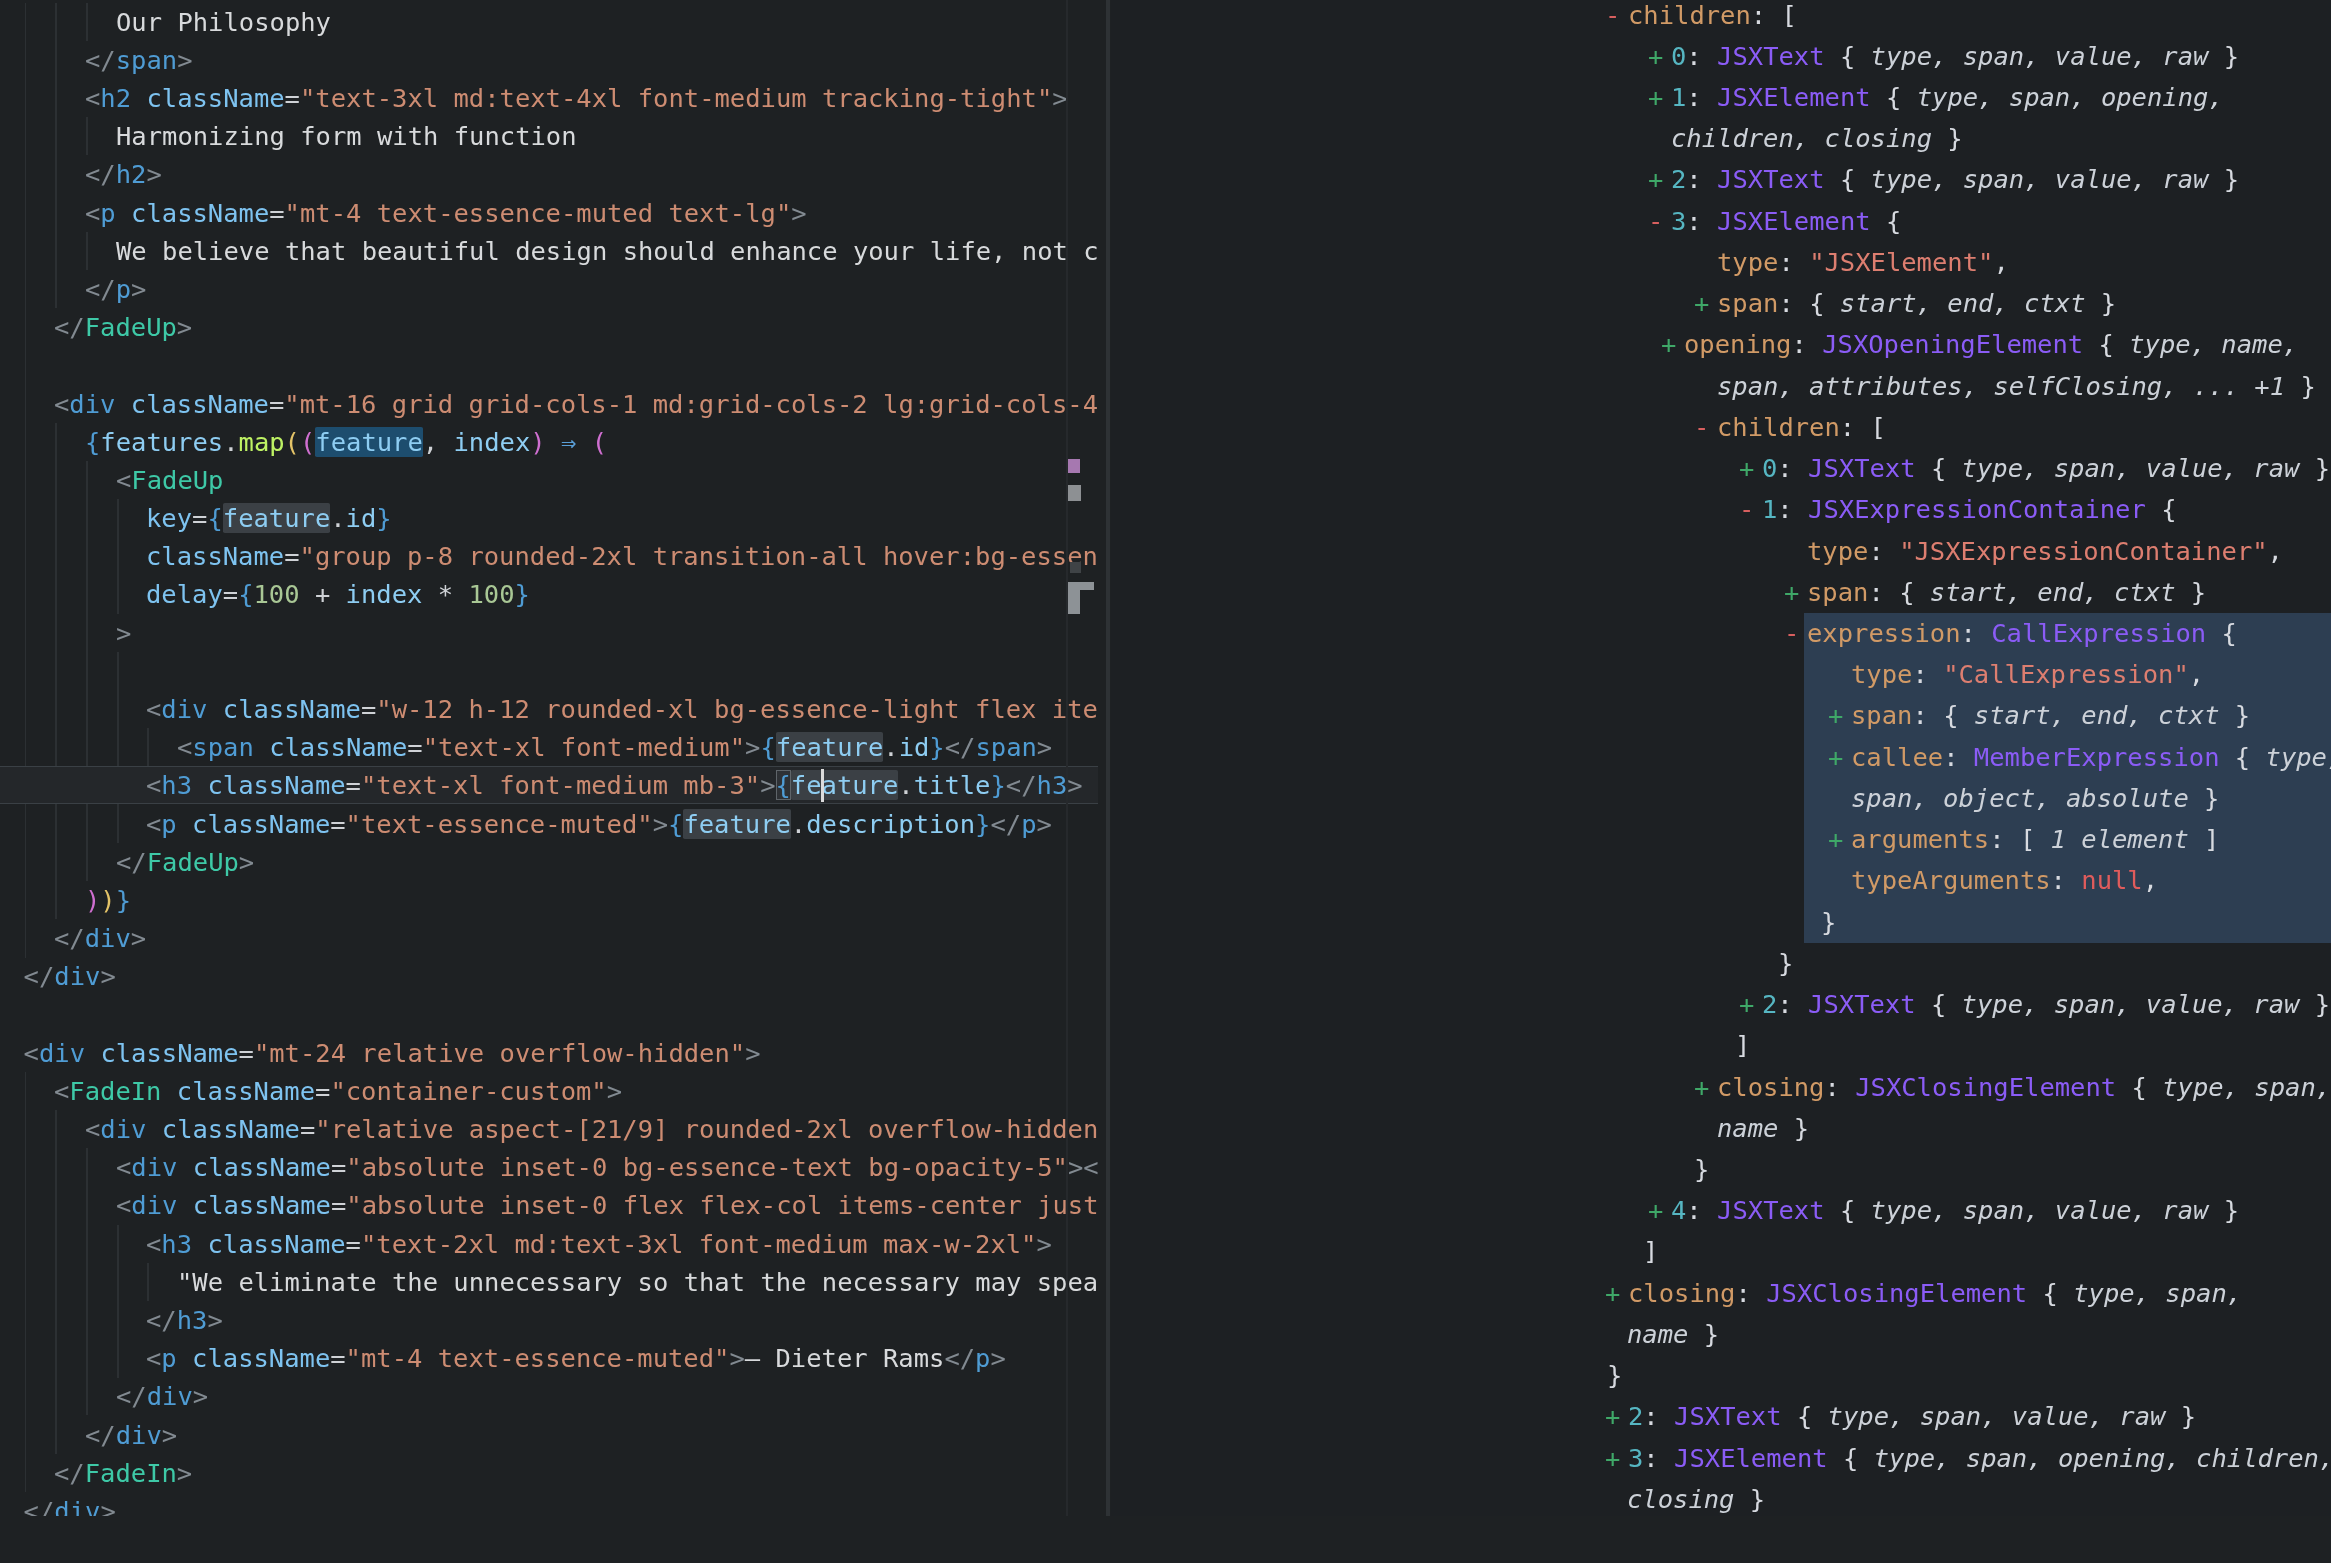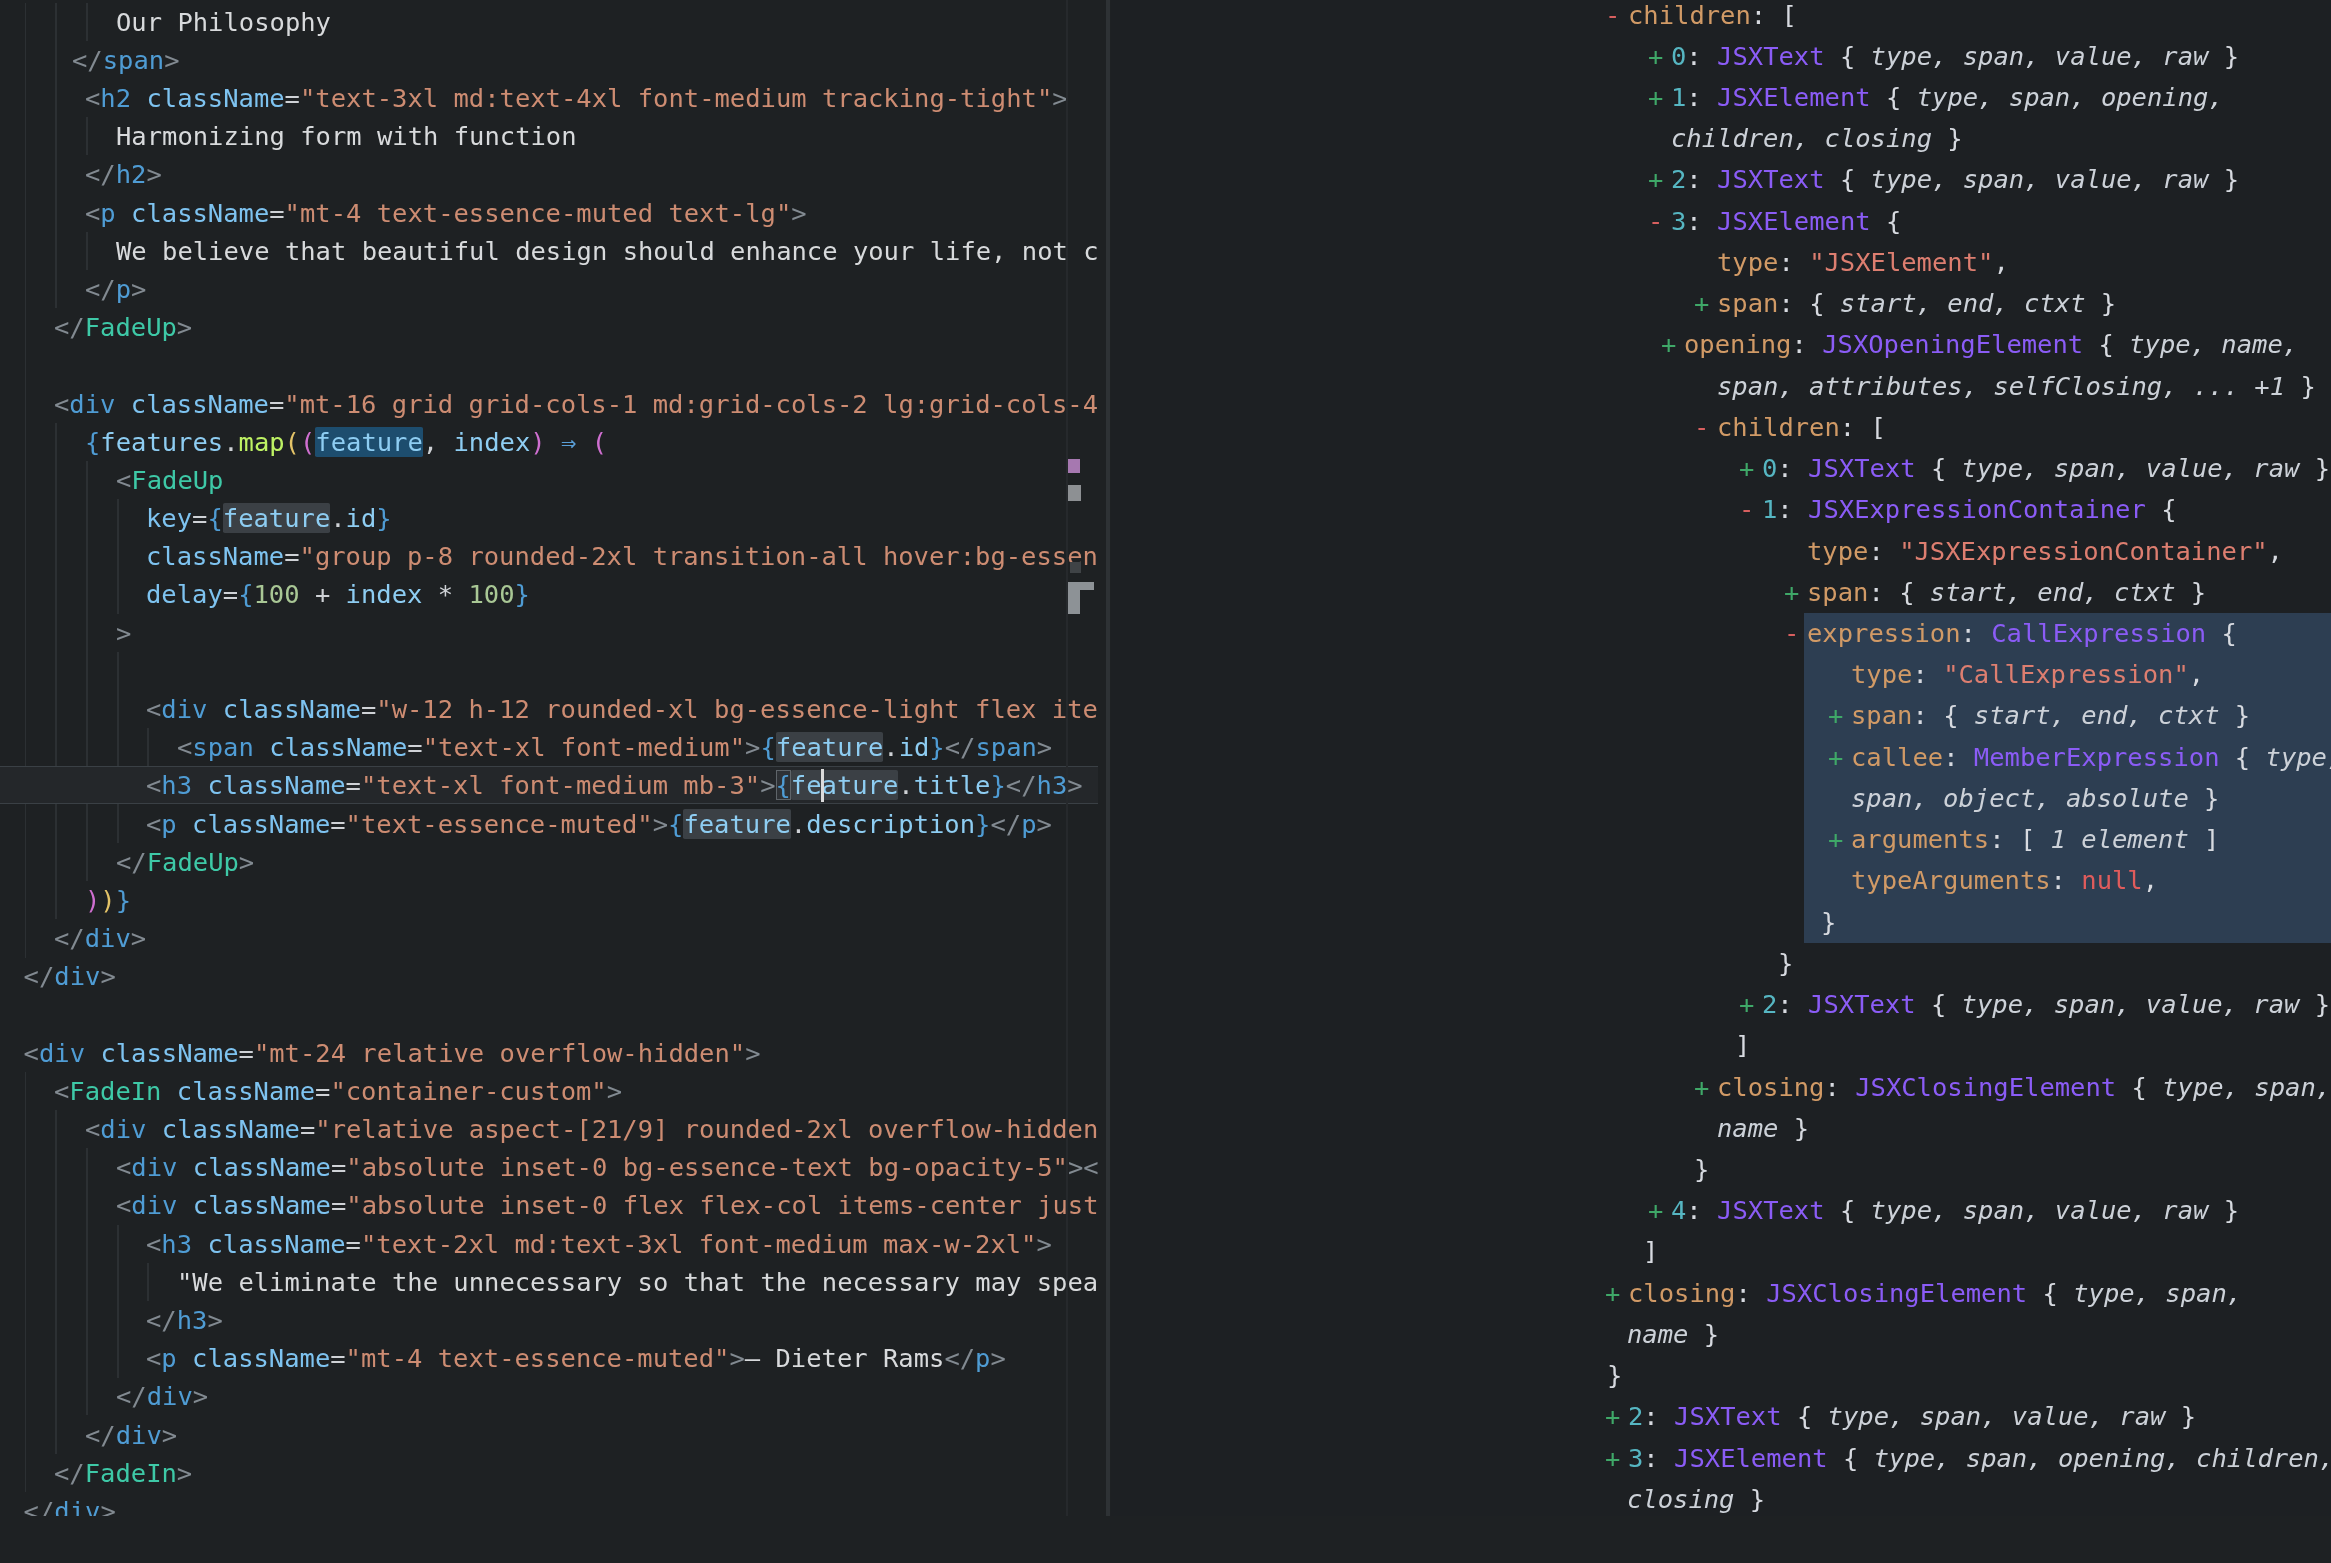--- a/index.html
+++ b/index.html
@@ -53,21 +53,21 @@
         <div class="indent-guide" style="left: 86px; top: 1148px; height: 267px;"></div>
         <div class="indent-guide" style="left: 117px; top: 499px; height: 115px;"></div>
         <div class="indent-guide" style="left: 117px; top: 652px; height: 191px;"></div>
         <div class="indent-guide" style="left: 117px; top: 1225px; height: 153px;"></div>
         <div class="indent-guide" style="left: 147px; top: 728px; height: 38px;"></div>
         <div class="indent-guide" style="left: 147px; top: 1263px; height: 38px;"></div>
       </div>
     <div id="current-line" style="top: 766px;"></div>
     <div id="code-lines">
         <div class="code-line" style="top: 2.7px; left: 116px;"><span class="tk-x">Our Philosophy</span></div>
-        <div class="code-line" style="top: 41px; left: 72px; text-align: right;"><span class="tk-p">&lt;/</span><span class="tk-g">span</span><span class="tk-p">&gt;</span></div>
+        <div class="code-line" style="top: 41px; left: 85px; text-align: right;"><span class="tk-p">&lt;/</span><span class="tk-g">span</span><span class="tk-p">&gt;</span></div>
         <div class="code-line" style="top: 79px; left: 85px;"><span class="tk-p">&lt;</span><span class="tk-g">h2</span><span class="tk-x"> </span><span class="tk-a">className</span><span class="tk-o">=</span><span class="tk-s">"text-3xl md:text-4xl font-medium tracking-tight"</span><span class="tk-p">&gt;</span></div>
         <div class="code-line" style="top: 117px; left: 116px;"><span class="tk-x">Harmonizing form with function</span></div>
         <div class="code-line" style="top: 155px; left: 85px;"><span class="tk-p">&lt;/</span><span class="tk-g">h2</span><span class="tk-p">&gt;</span></div>
         <div class="code-line" style="top: 194px; left: 85px;"><span class="tk-p">&lt;</span><span class="tk-g">p</span><span class="tk-x"> </span><span class="tk-a">className</span><span class="tk-o">=</span><span class="tk-s">"mt-4 text-essence-muted text-lg"</span><span class="tk-p">&gt;</span></div>
         <div class="code-line" style="top: 232px; left: 116px;"><span class="tk-x">We believe that beautiful design should enhance your life, not co</span></div>
         <div class="code-line" style="top: 270px; left: 85px;"><span class="tk-p">&lt;/</span><span class="tk-g">p</span><span class="tk-p">&gt;</span></div>
         <div class="code-line" style="top: 308px; left: 54px;"><span class="tk-p">&lt;/</span><span class="tk-c">FadeUp</span><span class="tk-p">&gt;</span></div>
         <div class="code-line" style="top: 385px; left: 54px;"><span class="tk-p">&lt;</span><span class="tk-g">div</span><span class="tk-x"> </span><span class="tk-a">className</span><span class="tk-o">=</span><span class="tk-s">"mt-16 grid grid-cols-1 md:grid-cols-2 lg:grid-cols-4</span></div>
         <div class="code-line" style="top: 423px; left: 85px;"><span class="tk-b">{</span><span class="tk-v">features</span><span class="tk-o">.</span><span class="tk-f">map</span><span class="tk-y">(</span><span class="tk-m">(</span><span class="tk-v deco-sel">feature</span><span class="tk-o">,</span><span class="tk-x"> </span><span class="tk-v">index</span><span class="tk-m">)</span><span class="tk-o"> </span><span class="tk-w">⇒</span><span class="tk-o"> </span><span class="tk-m">(</span></div>
         <div class="code-line" style="top: 461px; left: 116px;"><span class="tk-p">&lt;</span><span class="tk-c">FadeUp</span></div>

